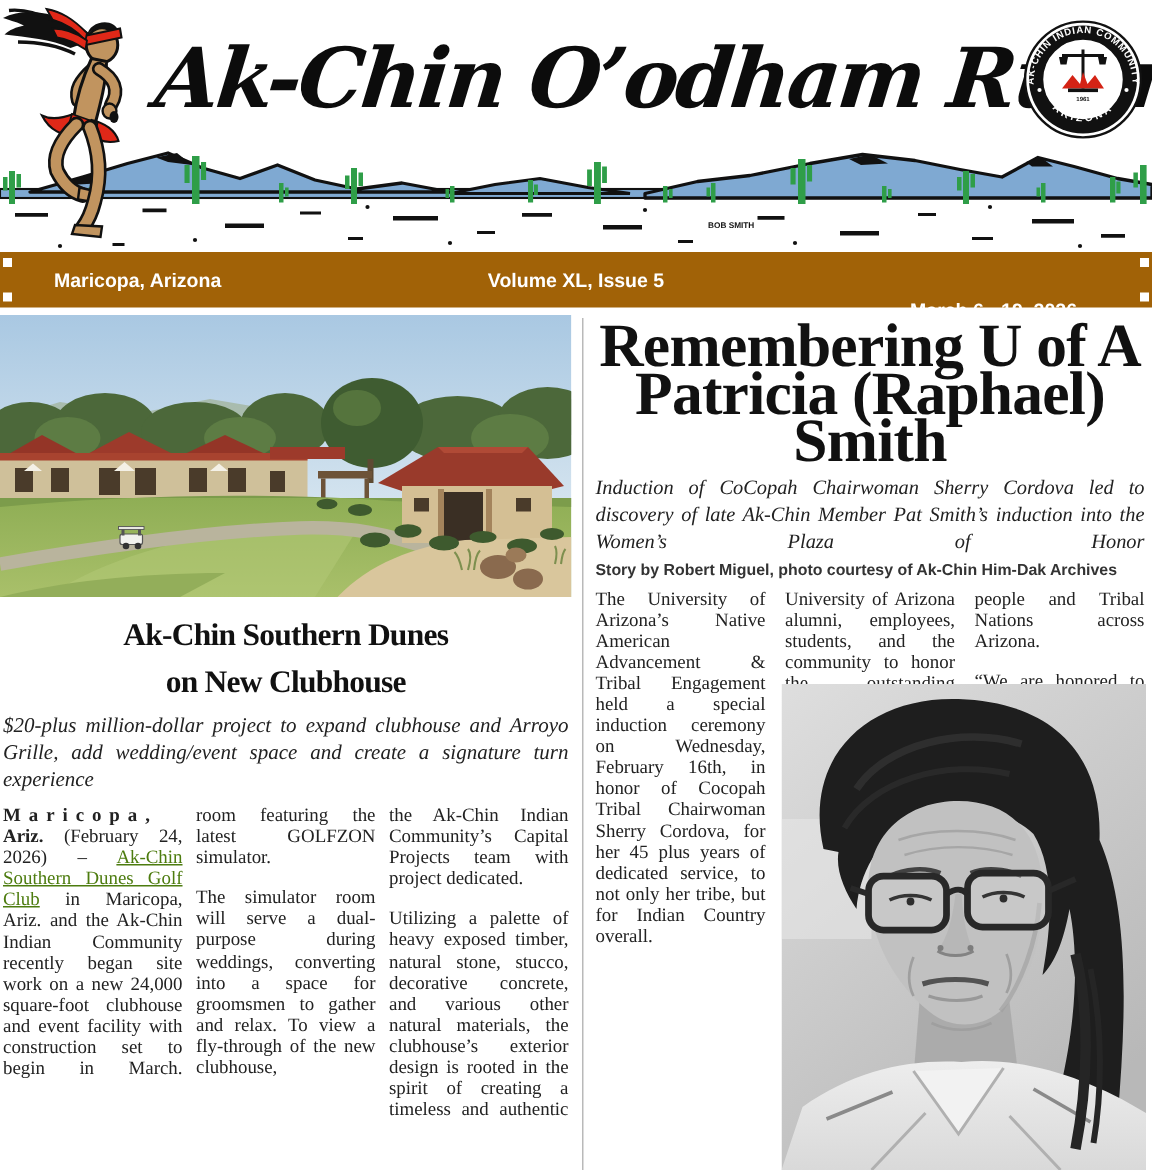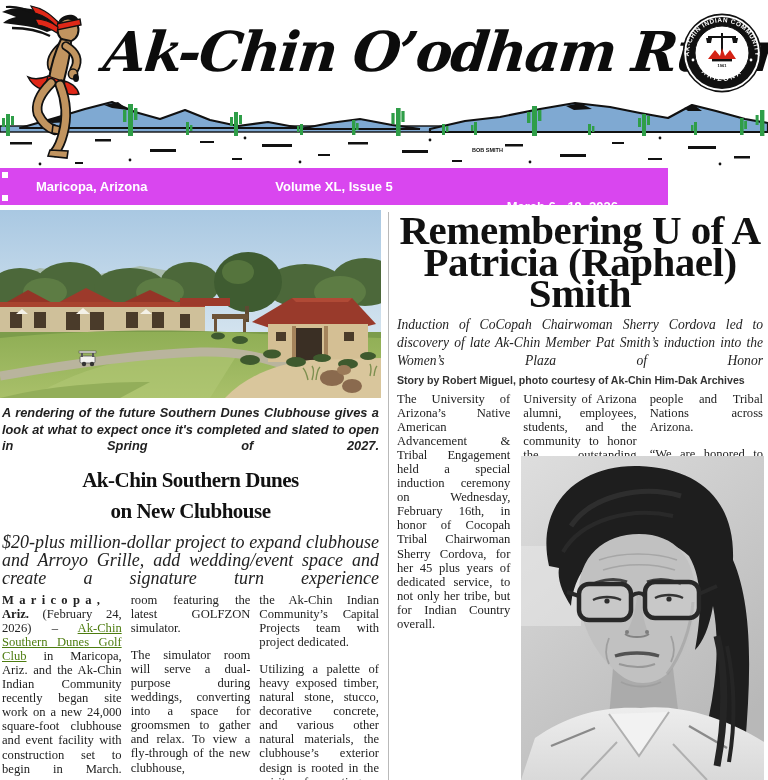--- a/index.html
+++ b/index.html
@@ -10,42 +10,42 @@
   .masthead{position:absolute;left:0;top:0;width:768px;height:168px;background:#fff;}
   .landscape{position:absolute;left:0;top:92px;width:768px;height:76px;}
   .runner{position:absolute;left:0;top:2px;width:112px;height:162px;z-index:3;}
   .nameplate{position:absolute;left:104px;top:10px;width:580px;height:84px;z-index:2;
      font-family:"DejaVu Serif",serif;font-style:italic;font-weight:bold;
      font-size:55px;line-height:84px;text-align:center;letter-spacing:-2px;
      transform:skewX(-6deg);color:#0c0c0c;white-space:nowrap;}
   .seal{position:absolute;right:6px;top:12px;width:80px;height:82px;z-index:3;}
 
   
-  .infobar{position:absolute;left:0;top:168px;width:668px;height:37px;background:#d946ef;
+  .infobar{position:absolute;left:0;top:168px;width:768px;height:37px;background:#a16207;
      color:#fff;font-family:"Liberation Sans",sans-serif;font-weight:bold;font-size:13px;}
   .infobar .left{position:absolute;left:36px;top:0;line-height:37px;}
   .infobar .center{position:absolute;left:0;right:0;top:0;text-align:center;line-height:37px;}
   .infobar .right{position:absolute;right:50px;top:0;line-height:37px;margin-top:20px;}
   .notch{position:absolute;width:6px;height:6px;background:#fff;}
   .n1{left:2px;top:172px;} .n2{left:2px;top:195px;} .n3{right:2px;top:172px;} .n4{right:2px;top:195px;}
 
   
   .col-divider{position:absolute;left:388px;top:212px;width:1px;height:568px;background:#b9b9b9;}
   .left-half{position:absolute;left:0;top:210px;width:381px;height:570px;overflow:hidden;}
   .right-half{position:absolute;left:396px;top:211px;width:368px;height:569px;overflow:hidden;}
 
   
   .lead-photo{width:381px;height:188px;display:block;}
   .caption{margin:7px 2px 0 2px;font-family:"Liberation Sans",sans-serif;font-weight:bold;
      font-style:italic;font-size:12.8px;line-height:16.5px;text-align:justify;text-align-last:justify;
      color:#222;}
   .headline-left{margin:10px 0 4px 0;font-weight:bold;font-size:21px;line-height:31px;
      text-align:center;color:#111;letter-spacing:-0.5px;}
   .headline-left span{display:block;}
-  .subhead{margin:6px 2px 4px 2px;font-style:italic;font-size:18px;line-height:18px;
+  .subhead{margin:6px 2px 4px 2px;font-style:italic;font-size:14px;line-height:18px;
      text-align:justify;text-align-last:justify;color:#222;}
   .bodycols{display:flex;gap:9px;margin-top:6px;padding:0 2px;}
   .bodycols .col{flex:1;min-width:0;}
   .bodycols p{margin:0 0 13px 0;font-size:12.6px;line-height:14.1px;text-align:justify;color:#222;}
   .bodycols p.cut{text-align-last:justify;}
   .dateline{font-weight:bold;letter-spacing:0.42em;}
   .dateline2{font-weight:bold;}
   .link{text-decoration:underline;color:#4d7c0f;cursor:pointer;}
 
   
@@ -371,21 +371,20 @@
         <ellipse cx="344" cy="160" rx="7" ry="5" fill="#9b7a58"></ellipse>
       </g>
       <g stroke="#7d8f4f" stroke-width="1.4" fill="none">
         <path d="M312,170 q3,-10 0,-14 M316,170 q1,-10 4,-13 M308,170 q-2,-9 -5,-12"></path>
         <path d="M370,166 q2,-8 0,-12 M374,166 q1,-8 3,-10"></path>
       </g>
 
       <path d="M0,188 C40,178 90,172 150,172 L120,188 Z" fill="#93ae5a"></path>
     </svg>
 
-    <p class="caption">A rendering of the future Southern Dunes Clubhouse gives a look at what to expect once it's completed and slated to open in Spring of 2027.</p>
 
     <h1 class="headline-left">
       <span>Ak-Chin Southern Dunes</span>
       <span>on New Clubhouse</span>
     </h1>
 
     <p class="subhead">$20-plus million-dollar project to expand clubhouse and Arroyo Grille, add wedding/event space and create a signature turn experience</p>
 
     <div class="bodycols">
       <div class="col">

